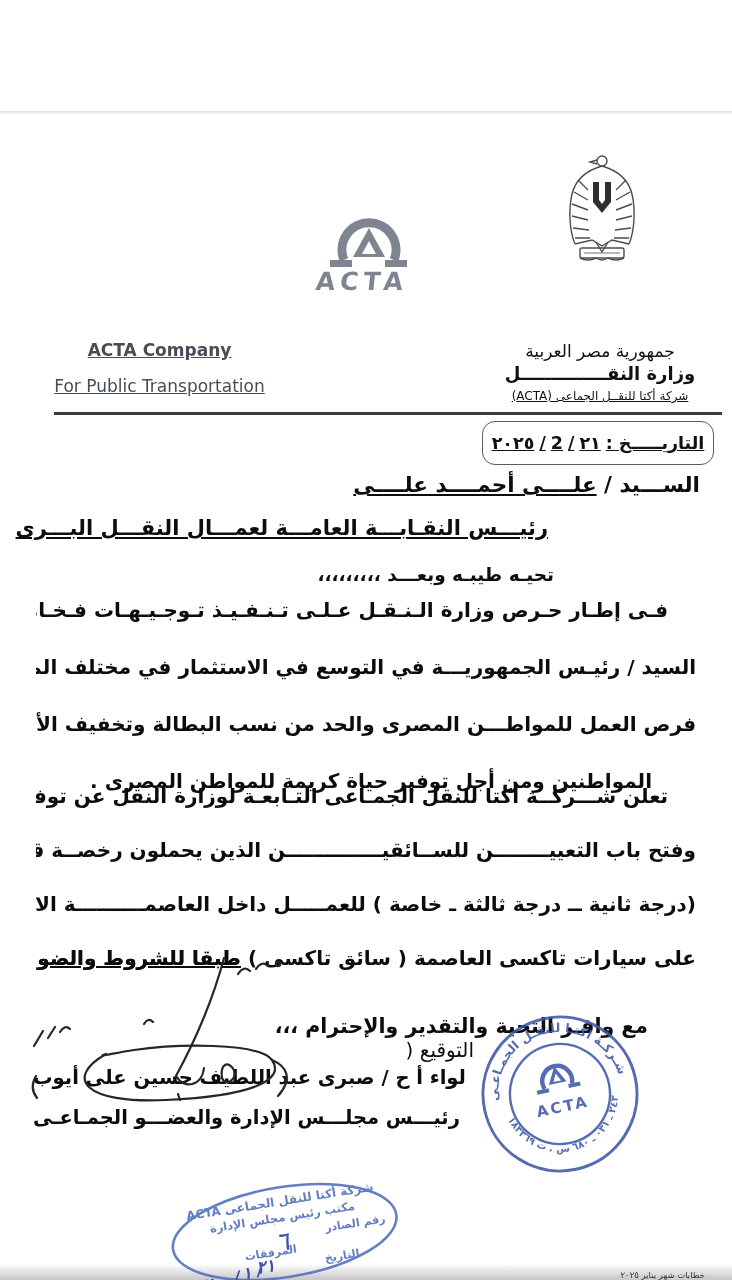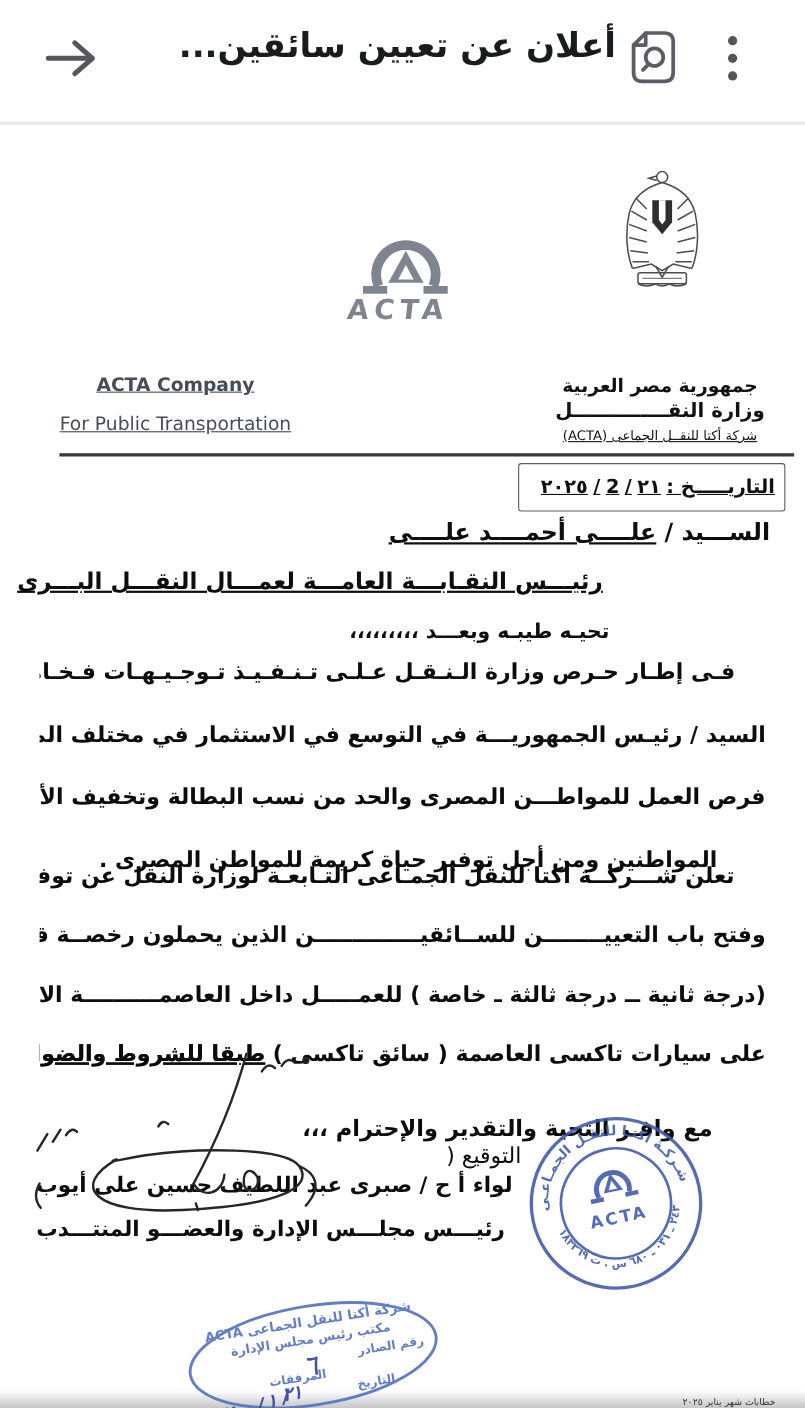--- a/index.html
+++ b/index.html
@@ -11,30 +11,30 @@
                   background:linear-gradient(#dedede,#f6f6f6);z-index:30;}
   .back-btn{position:absolute;left:38px;top:28px;width:52px;height:50px;cursor:pointer;}
   .appbar-title{position:absolute;right:172px;top:24px;font-size:31px;font-weight:bold;
                 color:#1a1b1d;direction:rtl;white-space:nowrap;}
   .preview-btn{position:absolute;right:116px;top:26px;width:44px;height:52px;cursor:pointer;}
   .menu-btn{position:absolute;right:56px;top:28px;width:20px;height:50px;cursor:pointer;}
   
   .doc{position:absolute;top:114px;left:0;right:0;bottom:0;background:#fff;direction:rtl;}
   .doc *{direction:rtl;}
   .hdr-right{position:absolute;top:226px;right:6px;width:252px;text-align:center;color:#111;}
-  .hdr-country{font-size:17px;font-weight:bold;line-height:22px;}
+  .hdr-country{font-size:17px;font-weight:normal;line-height:22px;}
   .hdr-ministry{font-size:18px;font-weight:bold;line-height:23px;}
   .hdr-company{font-size:12px;font-weight:normal;line-height:23px;text-decoration:underline;white-space:nowrap;}
   .hdr-left{position:absolute;top:226px;left:52px;width:215px;text-align:center;color:#474d56;direction:ltr;}
   .hdr-left .l1{font-size:17px;font-weight:bold;text-decoration:underline;margin-bottom:16px;}
   .hdr-left .l2{font-size:17px;font-weight:normal;text-decoration:underline;white-space:nowrap;}
   .hdr-rule{position:absolute;top:298px;left:54px;right:10px;height:2.5px;background:#3c3c3c;}
   .date-box{position:absolute;top:307px;right:18px;width:230px;height:42px;border:1.6px solid #5c5c5c;
-            border-radius:3px;display:flex;align-items:center;justify-content:center;
-            font-size:17.5px;font-weight:bold;color:#111;padding-left:11px;}
+            border-radius:13px;display:flex;align-items:center;justify-content:center;
+            font-size:17.5px;font-weight:bold;color:#111;}
   .date-box .inner{text-decoration:underline;display:flex;direction:ltr;gap:5px;white-space:nowrap;}
   .rec1{position:absolute;top:358px;right:32px;font-size:21.5px;font-weight:bold;color:#0d0d0d;white-space:nowrap;}
   .rec1 .uname{text-decoration:underline;}
   .rec2{position:absolute;top:402px;right:184px;font-size:21px;font-weight:bold;color:#0d0d0d;
         text-decoration:underline;white-space:nowrap;}
   .salut{position:absolute;top:450px;right:178px;font-size:18.5px;font-weight:bold;color:#0d0d0d;white-space:nowrap;}
   .para{position:absolute;left:36px;right:36px;color:#0c0c0c;font-weight:bold;font-size:20px;}
   .para1{top:468px;}
   .para2{top:655px;}
   .jline{height:57px;line-height:57px;text-align:justify;text-align-last:justify;overflow:hidden;white-space:nowrap;}
@@ -51,44 +51,20 @@
   .oval-stamp{position:absolute;top:1060px;left:160px;z-index:4;}
   .margin-note{position:absolute;top:1156px;right:27px;font-size:8.5px;color:#3c3c3c;white-space:nowrap;}
   .bottom-shadow{position:absolute;bottom:0;left:0;right:0;height:16px;
                  background:linear-gradient(rgba(0,0,0,0),rgba(0,0,0,.18) 80%,rgba(0,0,0,.22));}
 </style>
 </head>
 <body>
 
 <div id="screen">
 
-  <div class="appbar">
-    <svg class="back-btn" viewBox="0 0 52 50">
-      <g stroke="#54585e" stroke-width="4.6" fill="none" stroke-linecap="round" stroke-linejoin="round">
-        <path d="M6 25 H44"></path>
-          <path d="M30 11 L46 25 L30 39"></path>
-      </g>
-    </svg>
-    <div class="appbar-title">أعلان عن تعيين سائقين...</div>
-    <svg class="preview-btn" viewBox="0 0 44 52">
-      <g stroke="#5a5e64" stroke-width="3.4" fill="none" stroke-linejoin="round" stroke-linecap="round">
-        <path d="M15 4 H32 Q40 4 40 12 V40 Q40 48 32 48 H12 Q4 48 4 40 V15 Z"></path>
-        <path d="M15 4 V15 H4"></path>
-        <circle cx="23" cy="26" r="8"></circle>
-        <path d="M17.5 32.5 L12.5 37.5"></path>
-      </g>
-    </svg>
-    <svg class="menu-btn" viewBox="0 0 20 50">
-      <g fill="#53575c">
-        <circle cx="10" cy="9" r="4.2"></circle>
-          <circle cx="10" cy="25" r="4.2"></circle>
-          <circle cx="10" cy="41" r="4.2"></circle>
-      </g>
-    </svg>
-  </div>
   <div class="appbar-divider"></div>
 
   <div class="doc">
 
     <svg style="position:absolute;top:36px;left:552px;" width="100" height="112" viewBox="0 0 100 112">
       <g stroke="#4c4c4c" stroke-width="1.4" fill="none">
         <circle cx="50" cy="11" r="5"></circle>
         <path d="M45 10 L38 12 L45 14"></path>
         <path d="M50 16 C36 20 24 28 20 44 C16 62 18 82 23 94"></path>
         <path d="M50 16 C64 20 76 28 80 44 C84 62 82 82 77 94"></path>
@@ -177,21 +153,21 @@
         <path d="M212 18 q6 -9 12 -3"></path>
           <path d="M230 13 q6 -9 12 -3"></path>
         <circle cx="252" cy="8" r="2.2"></circle>
         <path d="M118 68 q4 -7 9 -2"></path>
         <path d="M152 138 l2 6"></path>
       </g>
     </svg>
 
     <div class="sig-label">التوقيع (</div>
     <div class="sig-name">لواء أ ح / صبرى عبد اللطيف حسين على أيوب</div>
-    <div class="sig-title">رئيـــس مجلـــس الإدارة والعضـــو المنتـــدب</div>
+    <div class="sig-title">رئيـــس مجلـــس الإدارة والعضـــو الجمـاعـى</div>
 
     <svg class="round-stamp" width="168" height="168" viewBox="0 0 168 168">
       <defs>
         <path id="arcTop" d="M 22 84 A 62 62 0 0 1 146 84"></path>
         <path id="arcBot" d="M 26 84 A 58 58 0 0 0 142 84"></path>
       </defs>
       <g transform="rotate(-12 84 84)" opacity="0.88">
         <circle cx="84" cy="84" r="77" fill="none" stroke="#3f58a8" stroke-width="3"></circle>
         <circle cx="84" cy="84" r="50" fill="none" stroke="#3f58a8" stroke-width="2.4"></circle>
         <text font-size="12.5" font-weight="bold" fill="#3f58a8" font-family="DejaVu Sans, sans-serif">

